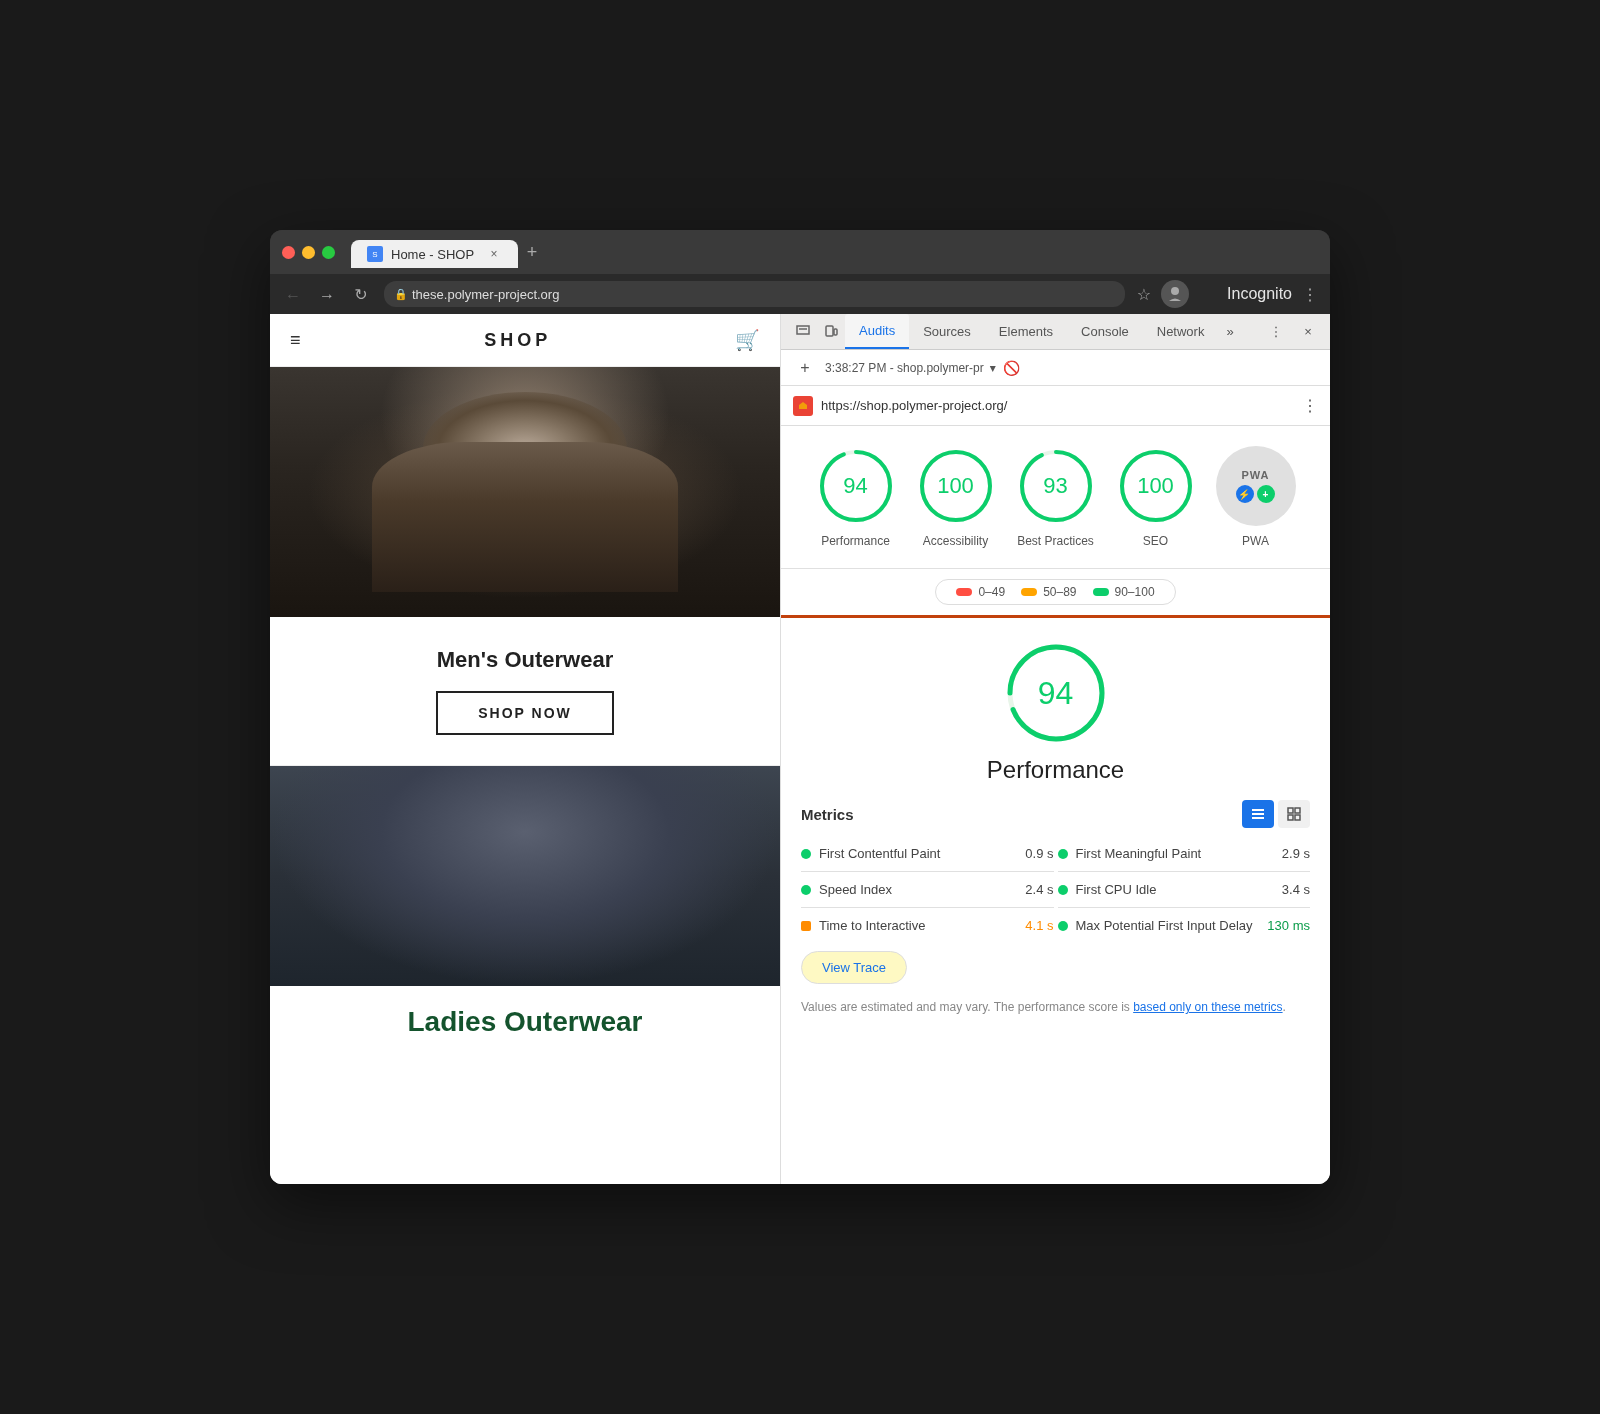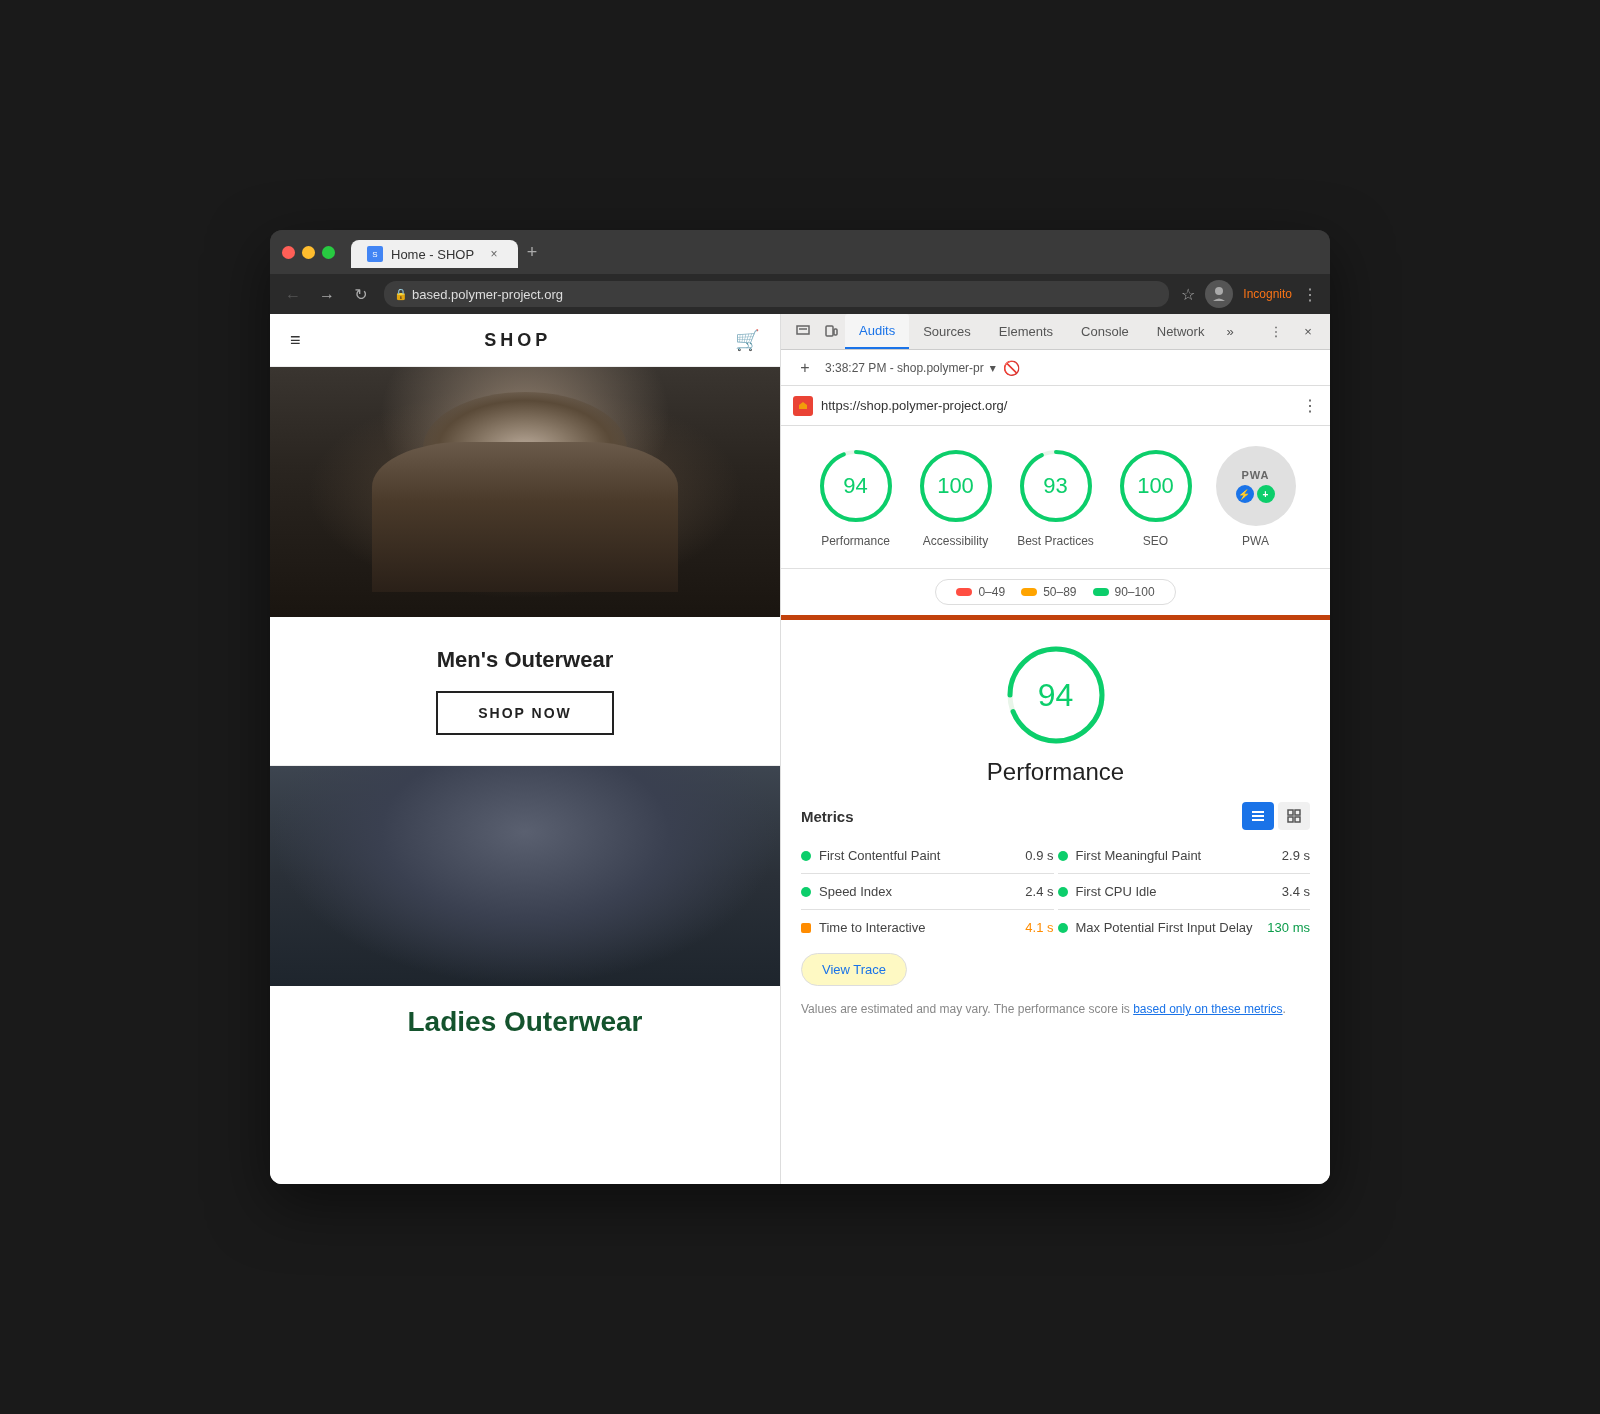--- a/index.html
+++ b/index.html
@@ -151,22 +151,23 @@
       width: 28px;
       height: 28px;
       background: #555;
       border-radius: 50%;
       display: flex;
       align-items: center;
       justify-content: center;
       font-size: 14px;
     }
     .incognito-label {
-      color: #f97316;
-      font-size: 12px;
+      color: #e5e5e5;
+      font-size: 16px;
+      margin-left: 28px;
     }
 
     
     .content-area {
       display: flex;
       height: 870px;
     }
 
     
     .webpage {
@@ -529,21 +530,21 @@
       color: white;
       font-size: 10px;
     }
 
     
     .legend-bar {
       background: white;
       padding: 10px 16px;
       display: flex;
       justify-content: center;
-      border-bottom: 5px solid #c2410c;
+      border-bottom: 3px solid #c2410c;
     }
     .legend-pill {
       border: 1px solid #ddd;
       border-radius: 20px;
       padding: 5px 20px;
       display: flex;
       align-items: center;
       gap: 16px;
       font-size: 12px;
       color: #555;
@@ -723,21 +724,21 @@
       <div class="new-tab-btn">+</div>
     </div>
   </div>
 
   <div class="address-bar">
     <div class="nav-btn disabled">←</div>
     <div class="nav-btn">→</div>
     <div class="nav-btn">↻</div>
     <div class="address-wrapper">
       <span class="lock-icon">🔒</span>
-      <div class="address-text">based.polymer-project.org</div>
+      <div class="address-text">these.polymer-project.org</div>
     </div>
     <div class="address-bar-right">
       <span class="star-icon">☆</span>
       <div class="incognito-btn">
         <svg width="16" height="16" viewBox="0 0 16 16">
             <circle cx="8" cy="5" r="4" fill="#aaa"></circle>
             <path d="M2 15 Q8 10 14 15" fill="#aaa"></path>
           </svg>
       </div>
       <span class="incognito-label">Incognito</span>

